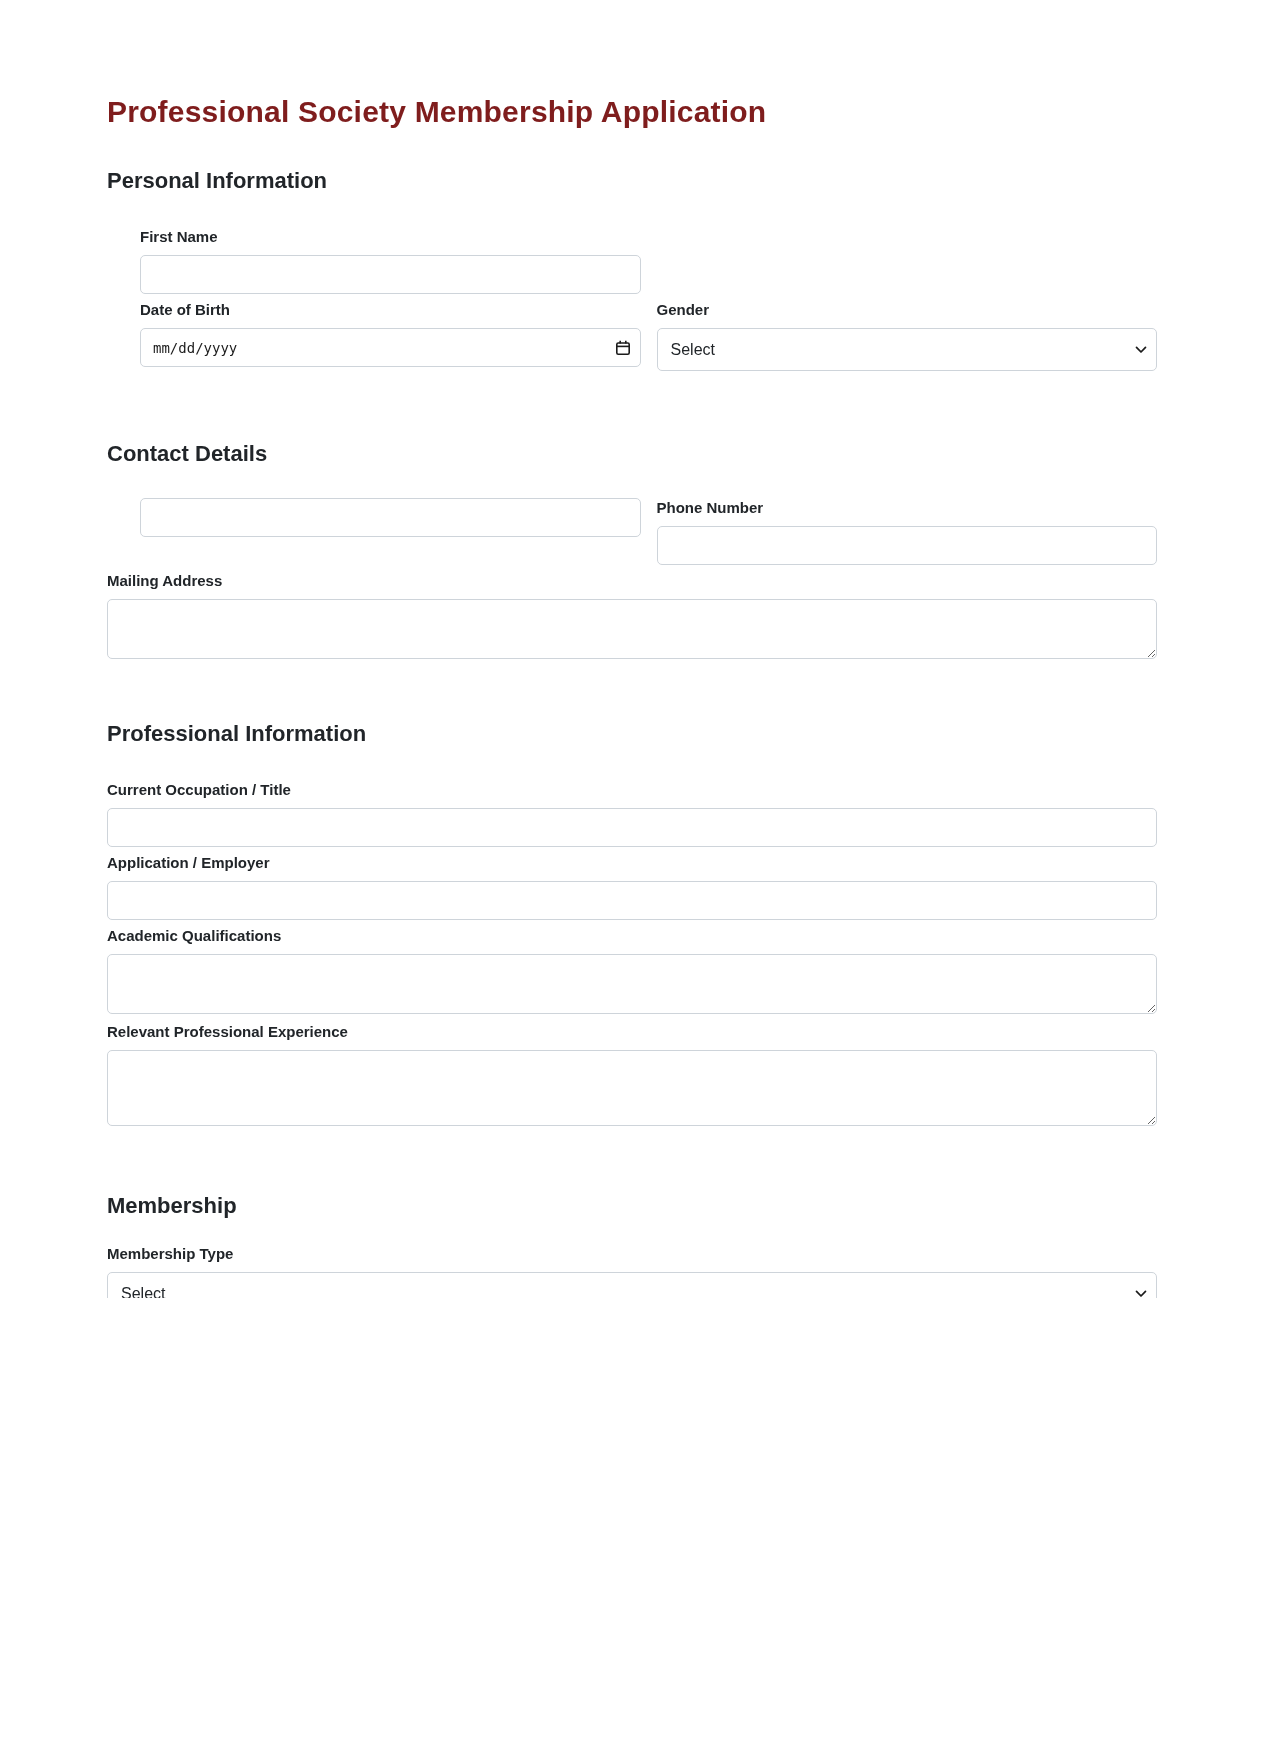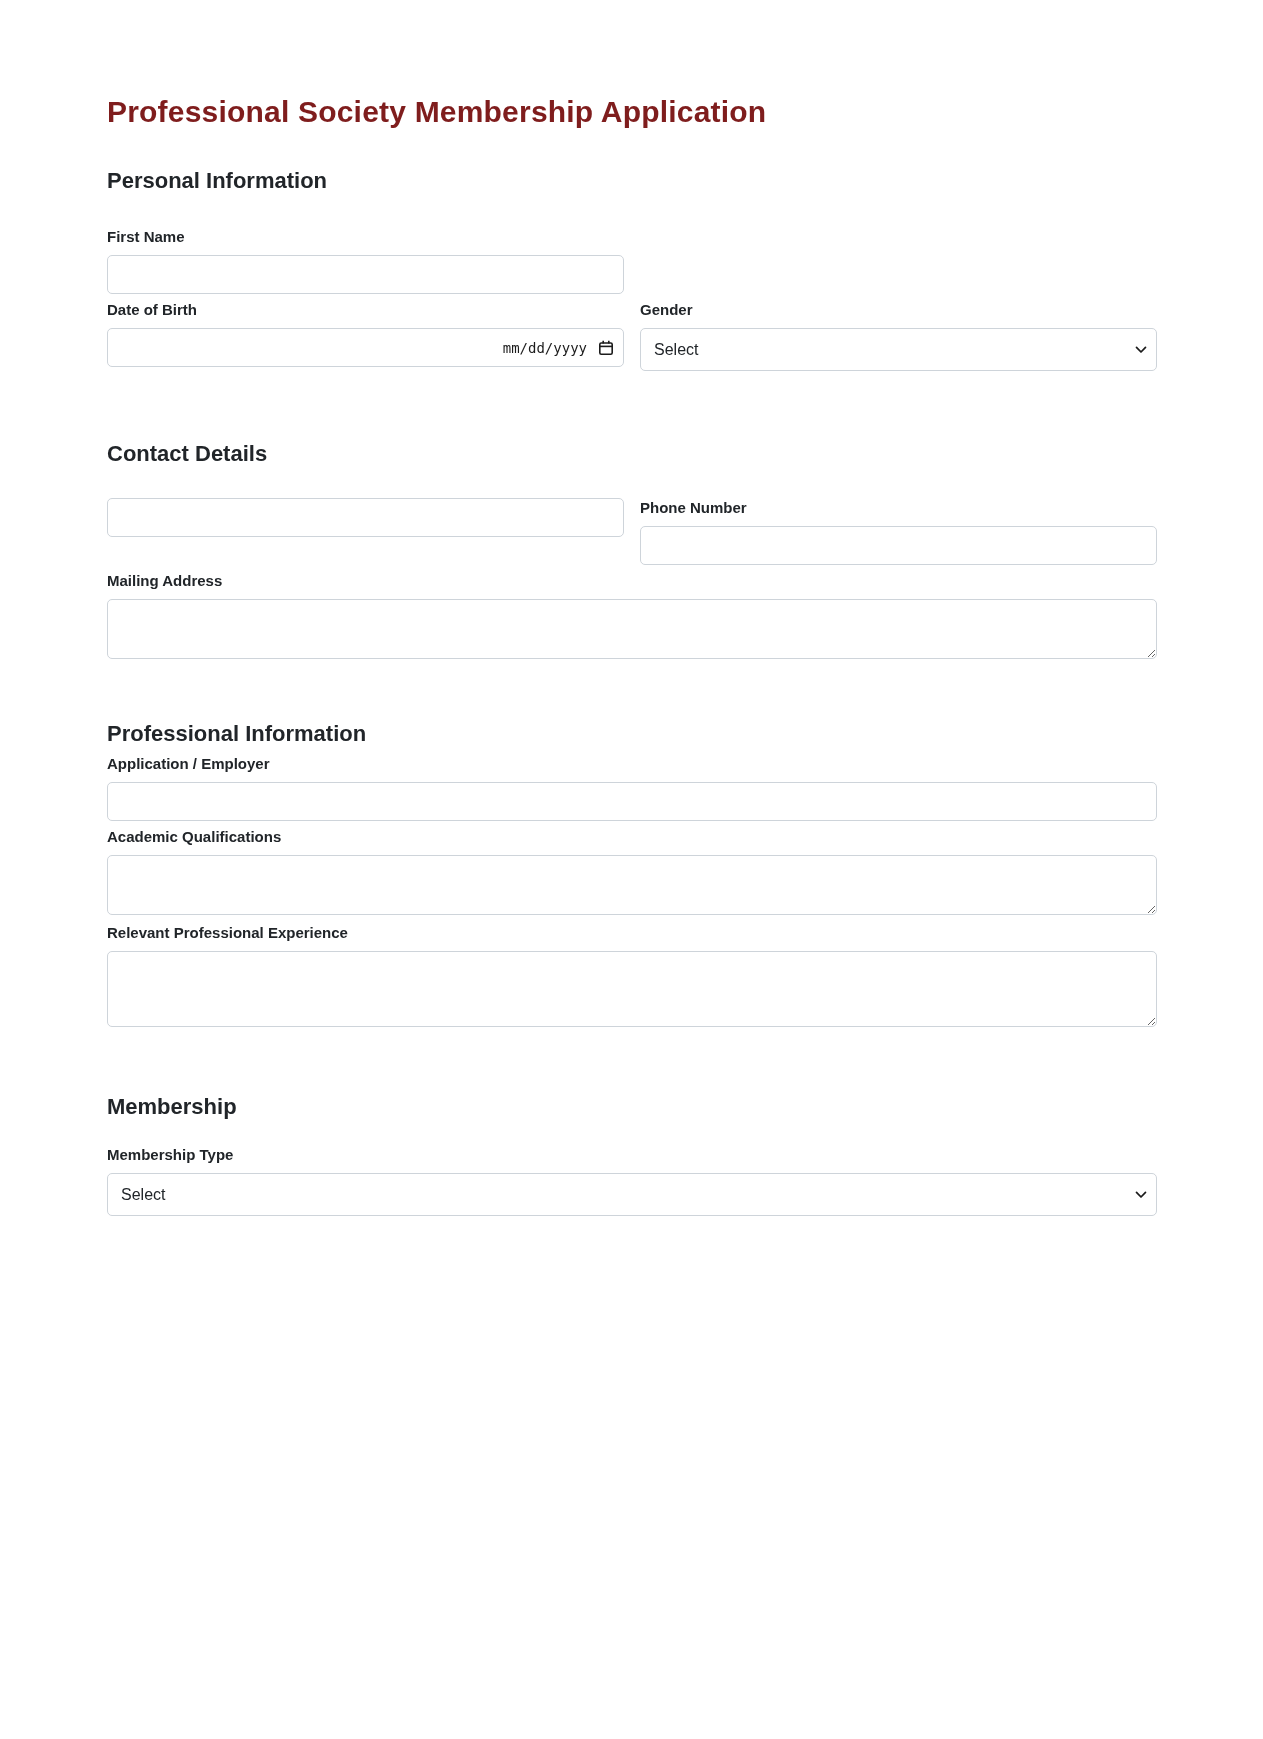--- a/index.html
+++ b/index.html
@@ -35,20 +35,21 @@
   }
   .mt-personal  { margin-top: 36px; }
   .mt-contact   { margin-top: 69px; }
   .mt-prof      { margin-top: 61px; }
   .mt-member    { margin-top: 66px; }
 
   .row2 {
     display: grid;
     grid-template-columns: 1fr 1fr;
     column-gap: 16px;
+    margin-left: 33px;
   }
   .row-gap-lg { margin-top: 32px; }
   .row-gap-md { margin-top: 30px; }
   .row-gap-sm { margin-top: 24px; }
   .field-stack { margin-top: 6px; }
   .field-stack-lg { margin-top: 8px; }
 
   label.field-label {
     display: block;
     font-size: 15px;
@@ -63,21 +64,20 @@
     border-radius: 5px;
     background: #ffffff;
     font-family: "Liberation Sans", sans-serif;
     font-size: 16px;
     color: #212529;
     outline: none;
   }
   .text-input {
     height: 39px;
     padding: 0 12px;
-    text-align: right;
   }
   .area-input {
     display: block;
     padding: 8px 12px;
     resize: both;
   }
   .h-60 { height: 60px; }
   .h-76 { height: 76px; }
 
   .input-wrap {
@@ -176,20 +176,24 @@
 
       <div class="field field-stack">
         <label class="field-label">Mailing Address</label>
         <textarea class="area-input h-60" style=""></textarea>
       </div>
     </section>
 
     <section>
       <h2 class="section-heading mt-prof">Professional Information</h2>
 
+      <div class="field row-gap-lg">
+        <label class="field-label">Current Occupation / Title</label>
+        <input type="text" class="text-input" placeholder="" style="">
+      </div>
 
       <div class="field field-stack">
         <label class="field-label">Application / Employer</label>
         <input type="text" class="text-input" placeholder="" style="">
       </div>
 
       <div class="field field-stack">
         <label class="field-label">Academic Qualifications</label>
         <textarea class="area-input h-60" style=""></textarea>
       </div>

